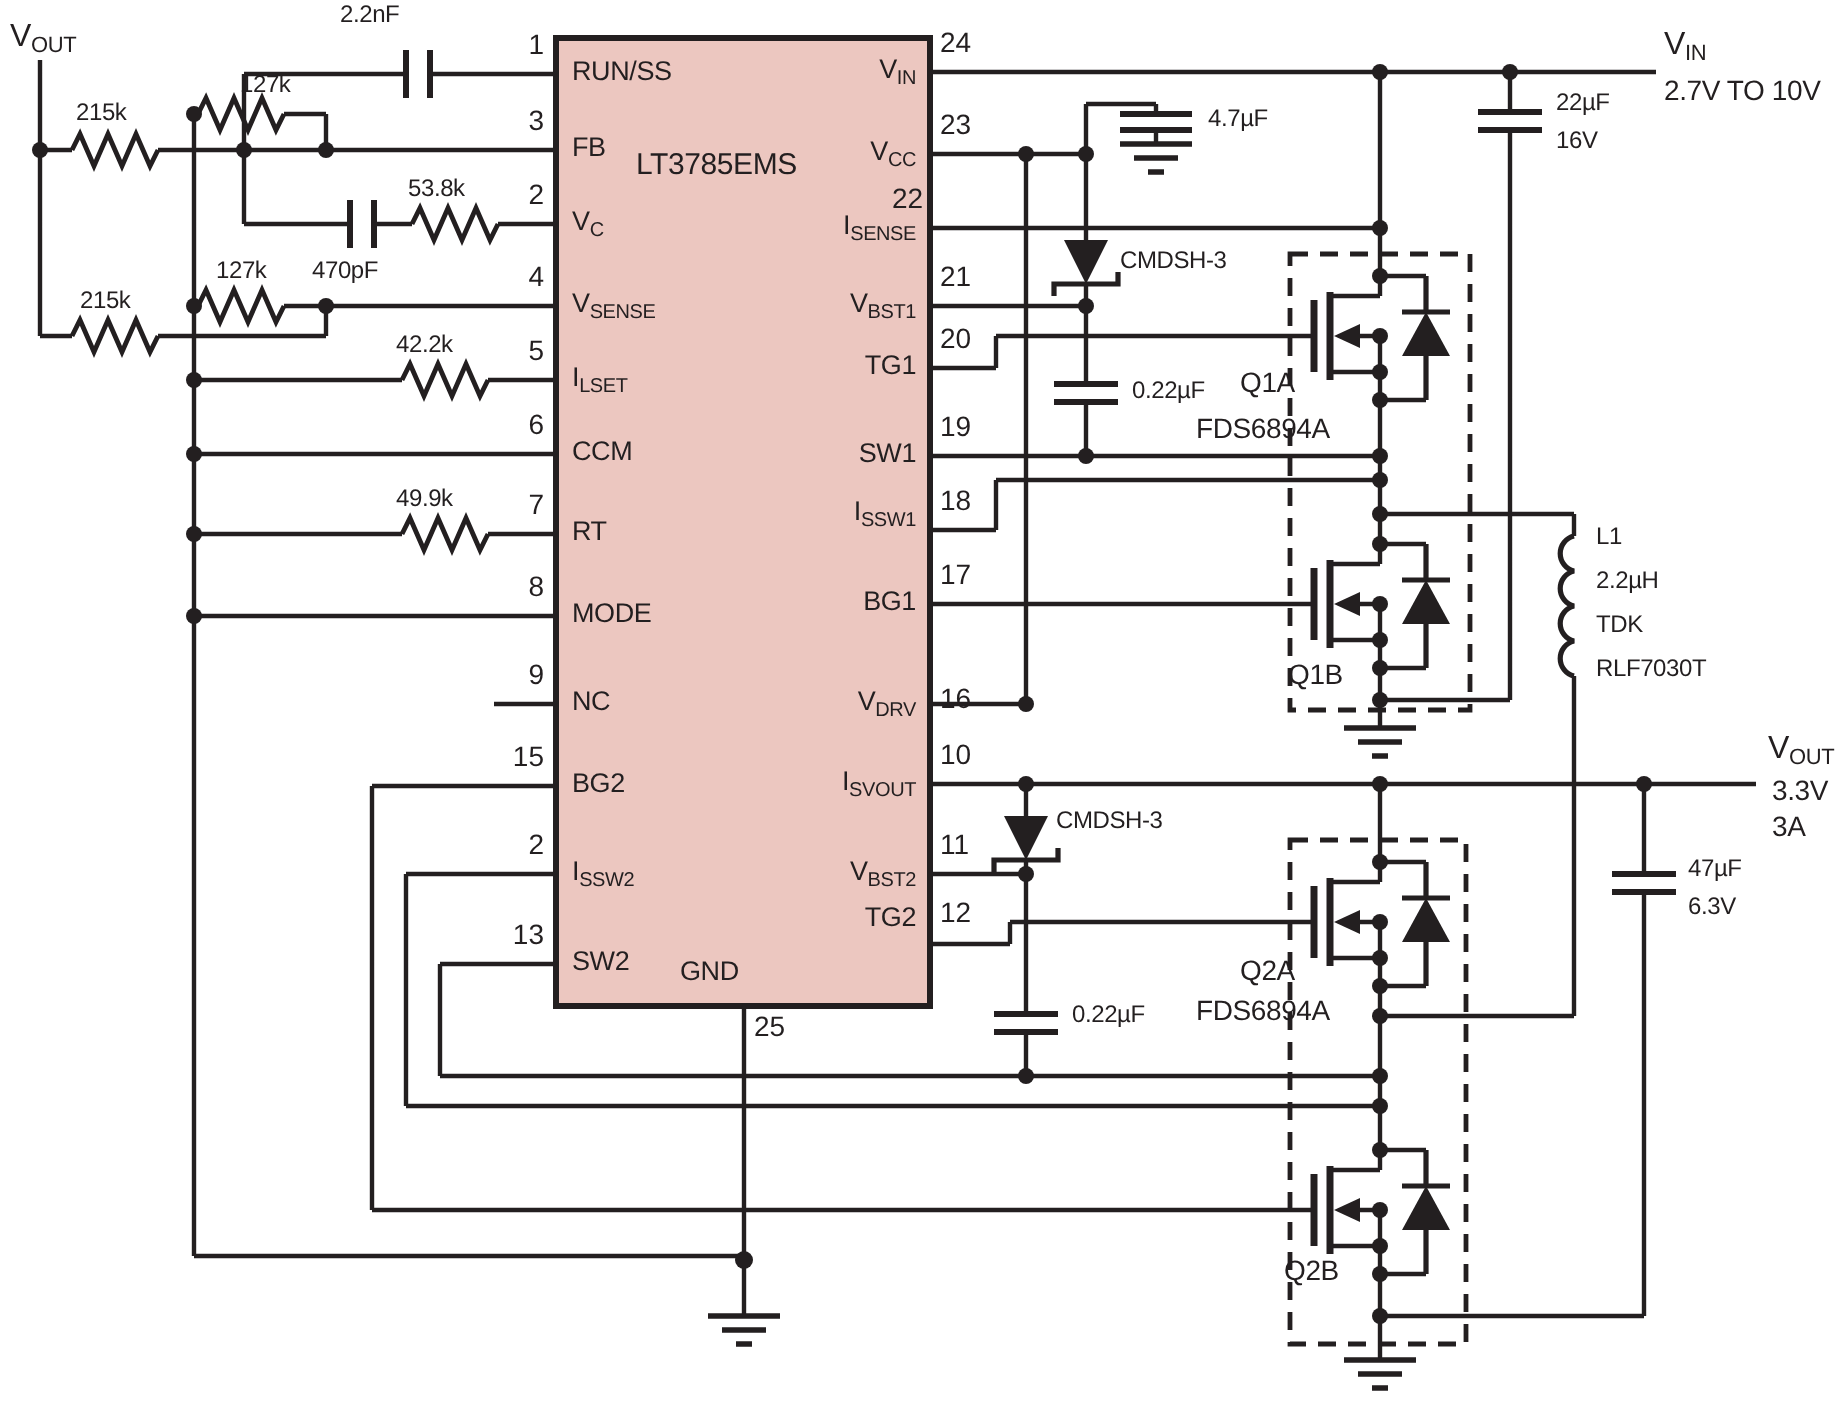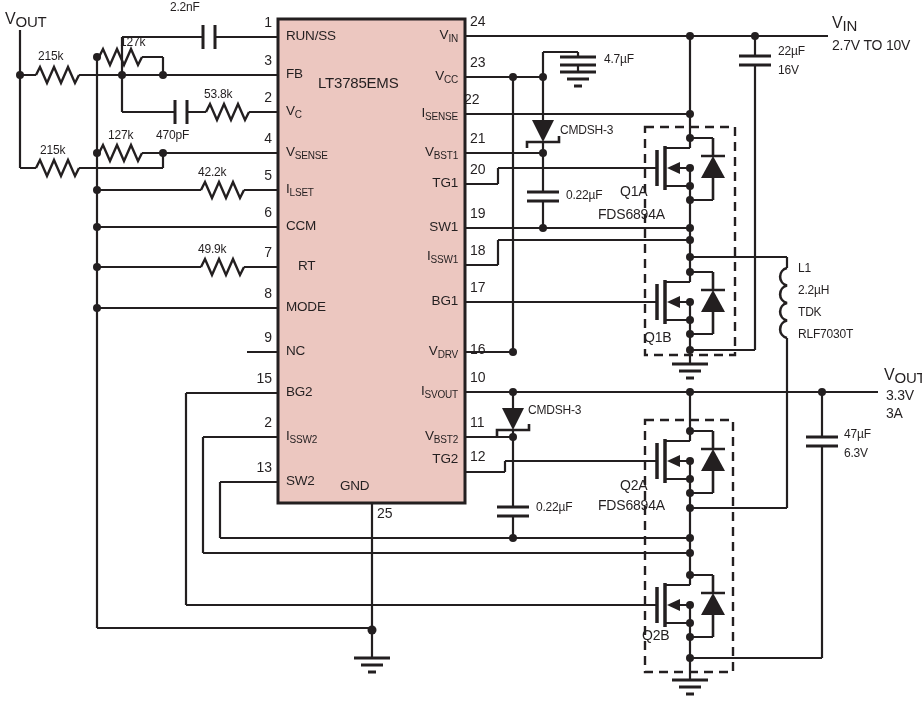--- a/index.html
+++ b/index.html
@@ -4,21 +4,21 @@
 <style>
   html,body{margin:0;padding:0;background:#fff;}
   #stage{position:relative;width:922px;height:701px;background:#ffffff;overflow:hidden;
          font-family:"Liberation Sans",sans-serif;color:#231f20;}
   #schem{position:absolute;left:0;top:0;}
   .lbl{position:absolute;font:14px/1.12 "Liberation Sans",sans-serif;color:#231f20;
        white-space:nowrap;letter-spacing:-0.2px;}
   .v15{font-size:12px;}
   .t16{font-size:16px;}
   .sub{font-size:10px;vertical-align:-3px;letter-spacing:-0.2px;}
-  .t16 .sub{font-size:15px;}
+  .t16 .sub{font-size:11px;}
   .plbl{position:absolute;font:13.5px/1.1 "Liberation Sans",sans-serif;white-space:nowrap;letter-spacing:-0.2px;}
   .plbl-r{left:348px;width:110px;text-align:right;}
   .pnum{position:absolute;font:14px/1.1 "Liberation Sans",sans-serif;white-space:nowrap;}
   .pnum-l{left:246px;width:26px;text-align:right;}
   .icname{position:absolute;font:15px/1.1 "Liberation Sans",sans-serif;letter-spacing:-0.2px;}
 </style>
 </head>
 <body>
 
 <div id="stage">
@@ -237,21 +237,21 @@
 <div class="icname" style="left:318px;top:75px">LT3785EMS</div>
 <div class="plbl" style="left:340px;top:479px">GND</div>
 <div class="pnum" style="left:377px;top:506px">25</div>
 
 <div class="plbl" style="left:286px;top:29px"><span>RUN/SS</span><span class="sub"></span></div>
 <div class="plbl" style="left:286px;top:67px"><span>FB</span><span class="sub"></span></div>
 <div class="plbl" style="left:286px;top:104px"><span>V</span><span class="sub">C</span></div>
 <div class="plbl" style="left:286px;top:145px"><span>V</span><span class="sub">SENSE</span></div>
 <div class="plbl" style="left:286px;top:182px"><span>I</span><span class="sub">LSET</span></div>
 <div class="plbl" style="left:286px;top:219px"><span>CCM</span><span class="sub"></span></div>
-<div class="plbl" style="left:298px;top:259px"><span>RT</span><span class="sub"></span></div>
+<div class="plbl" style="left:286px;top:259px"><span>RT</span><span class="sub"></span></div>
 <div class="plbl" style="left:286px;top:300px"><span>MODE</span><span class="sub"></span></div>
 <div class="plbl" style="left:286px;top:344px"><span>NC</span><span class="sub"></span></div>
 <div class="plbl" style="left:286px;top:385px"><span>BG2</span><span class="sub"></span></div>
 <div class="plbl" style="left:286px;top:429px"><span>I</span><span class="sub">SSW2</span></div>
 <div class="plbl" style="left:286px;top:474px"><span>SW2</span><span class="sub"></span></div>
 
 <div class="pnum pnum-l" style="top:15px">1</div>
 <div class="pnum pnum-l" style="top:53px">3</div>
 <div class="pnum pnum-l" style="top:90px">2</div>
 <div class="pnum pnum-l" style="top:131px">4</div>
@@ -272,21 +272,21 @@
 <div class="plbl plbl-r" style="top:220px"><span>SW1</span><span class="sub"></span></div>
 <div class="plbl plbl-r" style="top:249px"><span>I</span><span class="sub">SSW1</span></div>
 <div class="plbl plbl-r" style="top:294px"><span>BG1</span><span class="sub"></span></div>
 <div class="plbl plbl-r" style="top:344px"><span>V</span><span class="sub">DRV</span></div>
 <div class="plbl plbl-r" style="top:384px"><span>I</span><span class="sub">SVOUT</span></div>
 <div class="plbl plbl-r" style="top:429px"><span>V</span><span class="sub">BST2</span></div>
 <div class="plbl plbl-r" style="top:452px"><span>TG2</span><span class="sub"></span></div>
 
 <div class="pnum" style="left:470px;top:14px">24</div>
 <div class="pnum" style="left:470px;top:55px">23</div>
-<div class="pnum" style="left:464px;top:92px">22</div>
+<div class="pnum" style="left:446px;top:92px">22</div>
 <div class="pnum" style="left:470px;top:131px">21</div>
 <div class="pnum" style="left:470px;top:162px">20</div>
 <div class="pnum" style="left:470px;top:206px">19</div>
 <div class="pnum" style="left:470px;top:243px">18</div>
 <div class="pnum" style="left:470px;top:280px">17</div>
 <div class="pnum" style="left:470px;top:342px">16</div>
 <div class="pnum" style="left:470px;top:370px">10</div>
 <div class="pnum" style="left:470px;top:415px">11</div>
 <div class="pnum" style="left:470px;top:449px">12</div>
 

